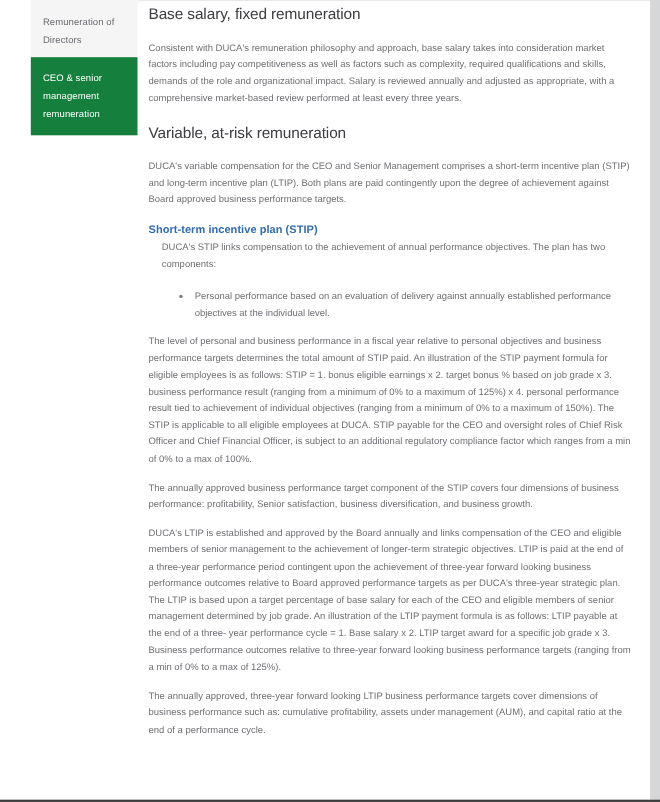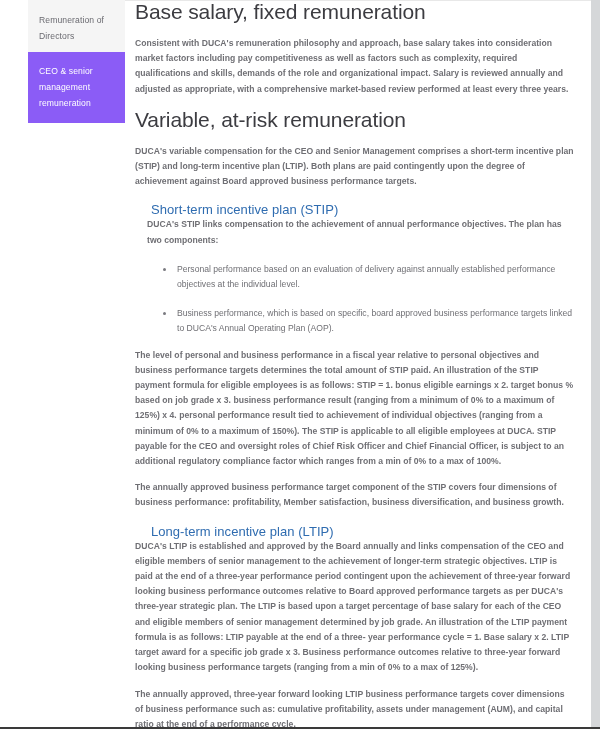--- a/index.html
+++ b/index.html
@@ -47,59 +47,58 @@
     letter-spacing: .1px;
     box-sizing: border-box;
   }
   .nav-item.plain {
     background: #f5f5f5;
     color: #6a6a70;
     padding-top: 12px;
     padding-bottom: 8px;
   }
   .nav-item.active {
-    background: #8b5cf6;
+    background: #15803d;
     color: #ffffff;
     padding-top: 11px;
     padding-bottom: 12px;
   }
 
   
   #content {
     flex: 1 1 auto;
     padding: 0 26px 0 10px;
     box-sizing: border-box;
     position: relative;
   }
 
   h1.doc-h1 {
-    font-size: 21px;
+    font-size: 14px;
     line-height: 24px;
     font-weight: 400;
     color: #3c3c41;
     margin: 0 0 12px 0;
     letter-spacing: -0.1px;
   }
   h1.doc-h1.spaced {
   }
   h3.doc-h3 {
-    font-size: 13px;
+    font-size: 10px;
     line-height: 13px;
-    font-weight: normal;
+    font-weight: bold;
     color: #2f6cb0;
-    margin: 14px 0 1px 16px;
+    margin: 14px 0 1px 0;
     letter-spacing: .05px;
   }
   p.doc-p {
     font-size: 8.6px;
     line-height: 15.2px;
     margin: 0 0 11px 0;
     color: #6f6f74;
     letter-spacing: .02px;
-    font-weight: bold;
   }
   p.doc-p.tight {
     margin-bottom: 9px;
     margin-left: 12px;
   }
   ul.doc-ul {
     margin: 0 0 11px 0;
     padding-left: 28px;
     list-style: none;
   }
@@ -180,26 +179,24 @@
     <h1 class="doc-h1">Base salary, fixed remuneration</h1>
     <p class="doc-p">Consistent with DUCA's remuneration philosophy and approach, base salary takes into consideration market factors including pay competitiveness as well as factors such as complexity, required qualifications and skills, demands of the role and organizational impact. Salary is reviewed annually and adjusted as appropriate, with a comprehensive market-based review performed at least every three years.</p>
 
     <h1 class="doc-h1 spaced">Variable, at-risk remuneration</h1>
     <p class="doc-p">DUCA's variable compensation for the CEO and Senior Management comprises a short-term incentive plan (STIP) and long-term incentive plan (LTIP). Both plans are paid contingently upon the degree of achievement against Board approved business performance targets.</p>
 
     <h3 class="doc-h3">Short-term incentive plan (STIP)</h3>
     <p class="doc-p tight">DUCA's STIP links compensation to the achievement of annual performance objectives. The plan has two components:</p>
     <ul class="doc-ul">
       <li>Personal performance based on an evaluation of delivery against annually established performance objectives at the individual level.</li>
-      <li>Business performance, which is based on specific, board approved business performance targets linked to DUCA's Annual Operating Plan (AOP).</li>
     </ul>
     <p class="doc-p">The level of personal and business performance in a fiscal year relative to personal objectives and business performance targets determines the total amount of STIP paid. An illustration of the STIP payment formula for eligible employees is as follows: STIP = 1. bonus eligible earnings x 2. target bonus % based on job grade x 3. business performance result (ranging from a minimum of 0% to a maximum of 125%) x 4. personal performance result tied to achievement of individual objectives (ranging from a minimum of 0% to a maximum of 150%). The STIP is applicable to all eligible employees at DUCA. STIP payable for the CEO and oversight roles of Chief Risk Officer and Chief Financial Officer, is subject to an additional regulatory compliance factor which ranges from a min of 0% to a max of 100%.</p>
-    <p class="doc-p">The annually approved business performance target component of the STIP covers four dimensions of business performance: profitability, Member satisfaction, business diversification, and business growth.</p>
-
-    <h3 class="doc-h3">Long-term incentive plan (LTIP)</h3>
+    <p class="doc-p">The annually approved business performance target component of the STIP covers four dimensions of business performance: profitability, Senior satisfaction, business diversification, and business growth.</p>
+
     <p class="doc-p">DUCA's LTIP is established and approved by the Board annually and links compensation of the CEO and eligible members of senior management to the achievement of longer-term strategic objectives. LTIP is paid at the end of a three-year performance period contingent upon the achievement of three-year forward looking business performance outcomes relative to Board approved performance targets as per DUCA's three-year strategic plan. The LTIP is based upon a target percentage of base salary for each of the CEO and eligible members of senior management determined by job grade. An illustration of the LTIP payment formula is as follows: LTIP payable at the end of a three- year performance cycle = 1. Base salary x 2. LTIP target award for a specific job grade x 3. Business performance outcomes relative to three-year forward looking business performance targets (ranging from a min of 0% to a max of 125%).</p>
     <p class="doc-p">The annually approved, three-year forward looking LTIP business performance targets cover dimensions of business performance such as: cumulative profitability, assets under management (AUM), and capital ratio at the end of a performance cycle.</p>
 
   </main>
 
   <div id="scroll-gutter">
     <div class="thumb"></div>
   </div>
 
   <div id="page-edge-line"></div>

